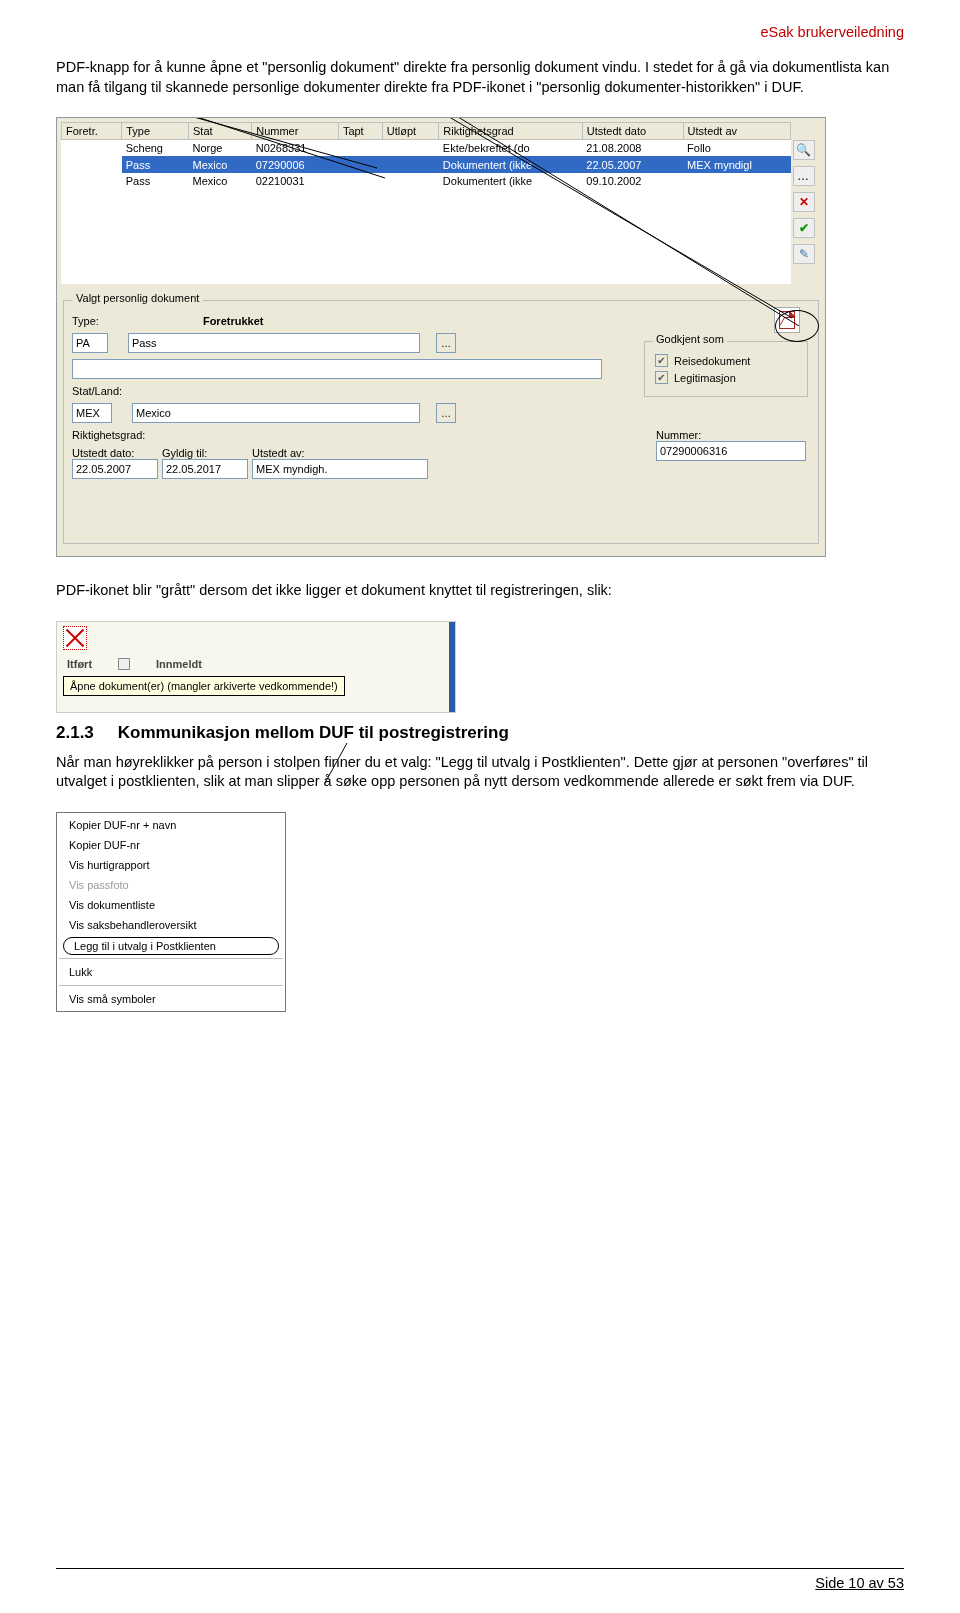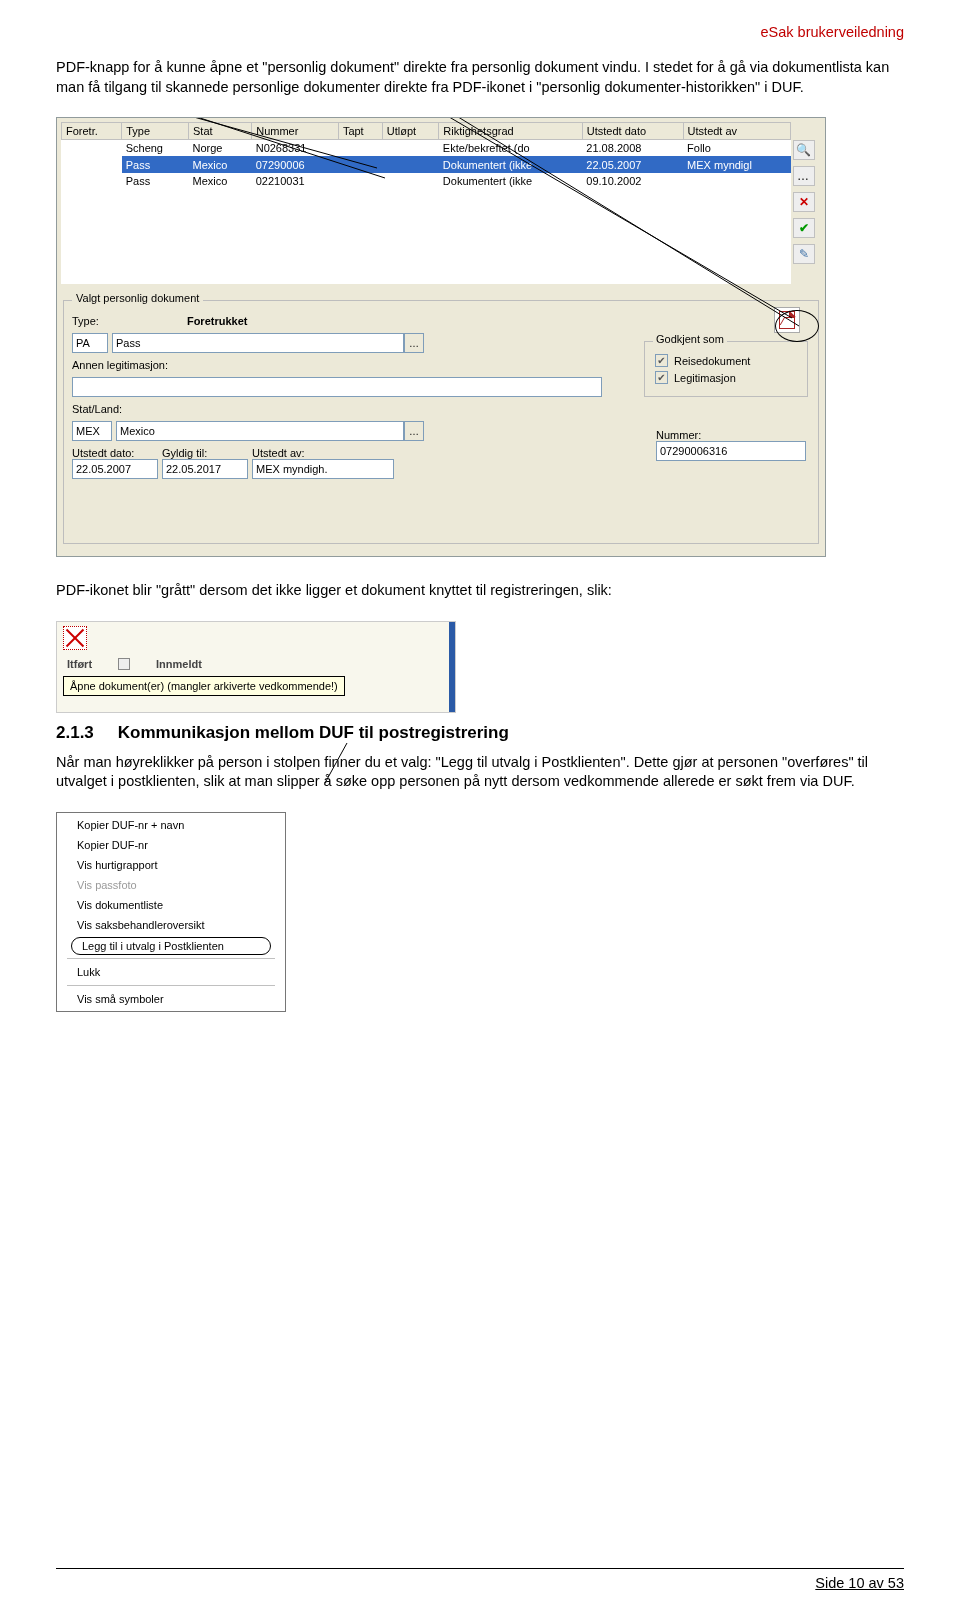--- a/index.html
+++ b/index.html
@@ -91,21 +91,21 @@
     position: relative;
     background: #ece9d8;
   }
   .form-panel .legend {
     position: absolute;
     top: -9px;
     left: 8px;
     background: #ece9d8;
     padding: 0 4px;
   }
-  .form-row { display: flex; align-items: center; gap: 4px; margin-bottom: 6px; flex-wrap: wrap; }
+  .form-row { display: flex; align-items: center; gap: 20px; margin-bottom: 6px; flex-wrap: wrap; }
   .form-row .lbl { }
   .win-input {
     border: 1px solid #7f9db9;
     background: #fff;
     padding: 2px 3px;
     font-size: 11px;
     height: 20px;
   }
   .win-input.long { width: 430px; }
   .dots-btn {
@@ -205,21 +205,21 @@
     font-weight: bold;
     margin: 10px 0 10px 0;
   }
   .h3 .num { margin-right: 24px; }
   
   .ss3 {
     width: 230px;
     background: #fff;
     border: 1px solid #767676;
     font-size: 11px;
-    padding: 2px 8px;
+    padding: 2px 0;
     margin: 6px 0 20px 0;
   }
   .ss3 .mi {
     padding: 4px 12px;
     cursor: default;
   }
   .ss3 .mi.disabled { color: #9a9a9a; }
   .ss3 .sep { height:1px; background:#c0c0c0; margin:3px 2px; }
   .ss3 .circled {
     border: 1px solid #000;
@@ -323,46 +323,46 @@
       <div class="form-row" style="margin-top:6px;">
         <span class="lbl">Type:</span>
         <span style="margin-left:84px; font-weight:bold;">Foretrukket</span>
       </div>
       <div class="form-row">
         <input class="win-input" style="width: 36px;" value="PA">
         <input class="win-input" style="width: 292px;" value="Pass">
         <div class="dots-btn">…</div>
       </div>
       <div class="form-row">
-          <span class="lbl">Annen legitimasjon:</span>
-        </div>
-      <div class="form-row">
         <input class="win-input long" style="width: 530px;">
       </div>
       <div class="form-row" style="width:600px; justify-content:space-between;">
         <span class="lbl">Stat/Land:</span>
         <span></span>
       </div>
       <div class="form-row">
         <input class="win-input" style="width: 40px;" value="MEX">
         <input class="win-input" style="width: 288px;" value="Mexico">
         <div class="dots-btn">…</div>
       </div>
+      <div class="form-row">
+          <span class="lbl">Riktighetsgrad:</span>
+        </div>
       <div class="form-row" style="gap:4px;">
         <div>
           <div class="lbl">Utstedt dato:</div>
           <input class="win-input" style="width: 86px;" value="22.05.2007">
         </div>
         <div>
           <div class="lbl">Gyldig til:</div>
           <input class="win-input" style="width: 86px;" value="22.05.2017">
         </div>
         <div>
           <div class="lbl">Utstedt av:</div>
-          <input class="win-input" style="width: 142px;" value="MEX myndigh.">
+          <input class="win-input" style="width: 176px;" value="MEX myndigh.">
         </div>
       </div>
 
       <div class="godkjent">
         <span class="legend2">Godkjent som</span>
         <div class="cb-row">
           <div class="cb">✔</div>
           <span>Reisedokument</span>
         </div>
         <div class="cb-row">

